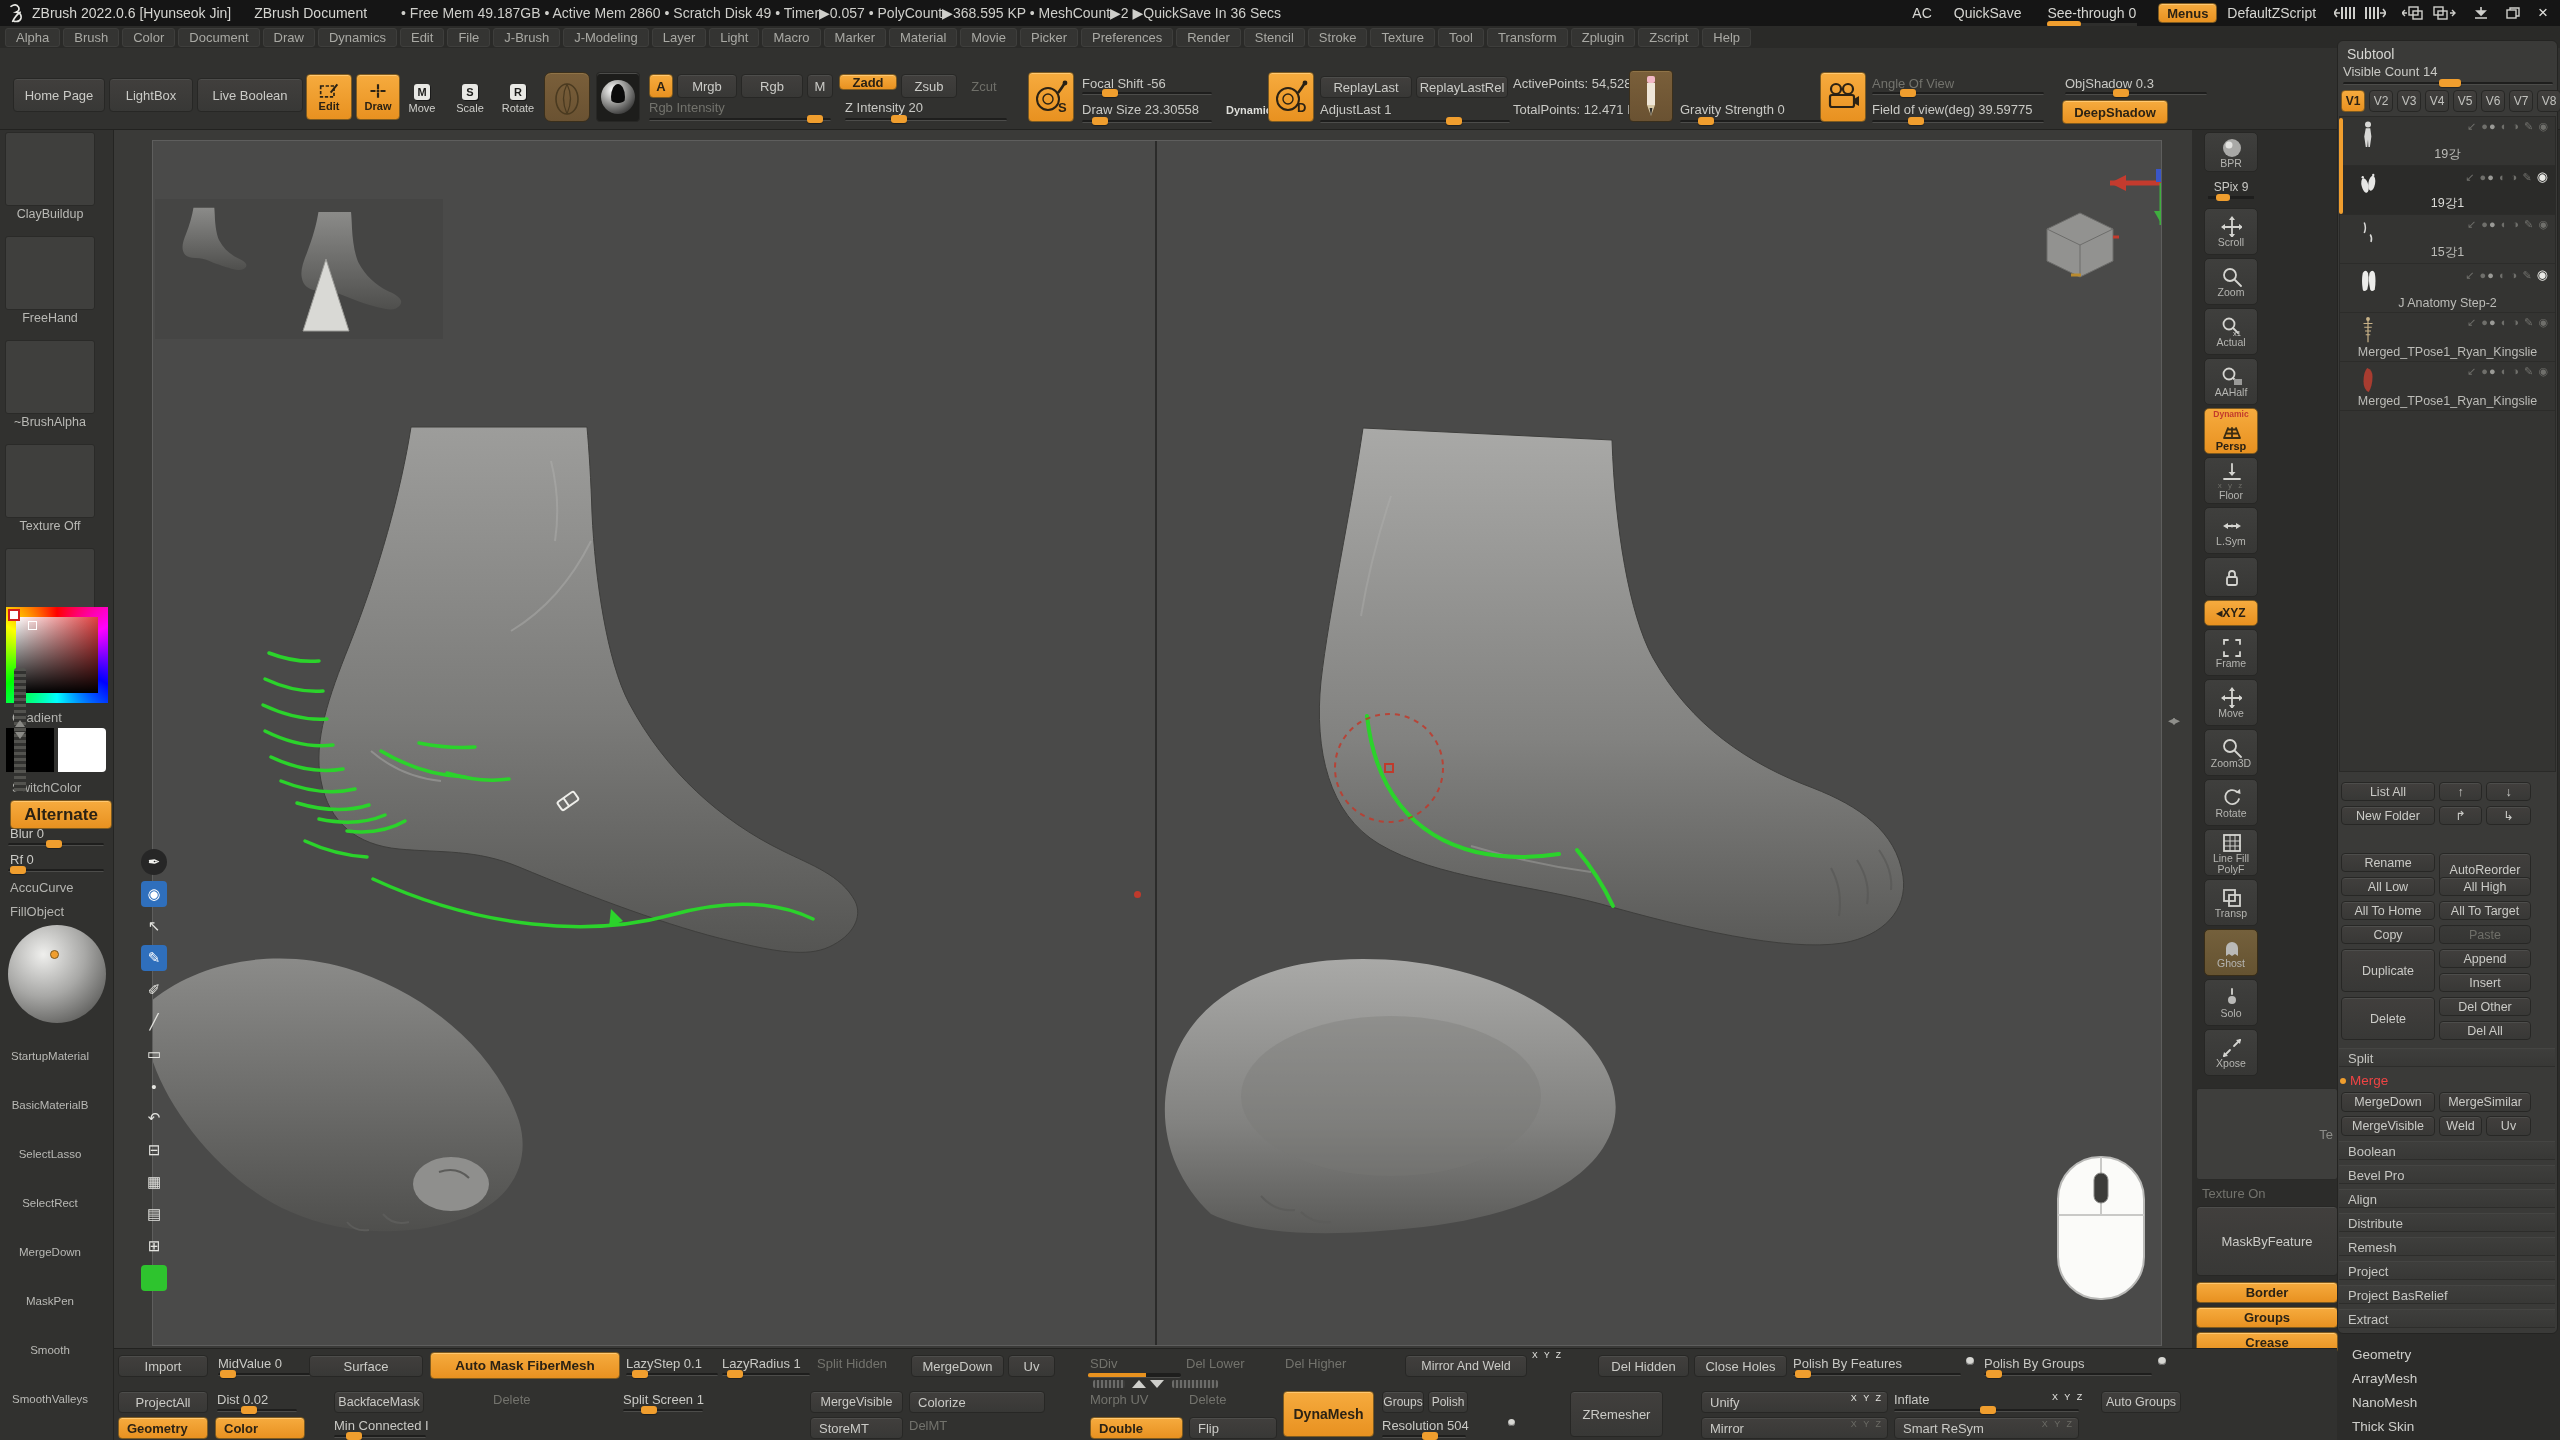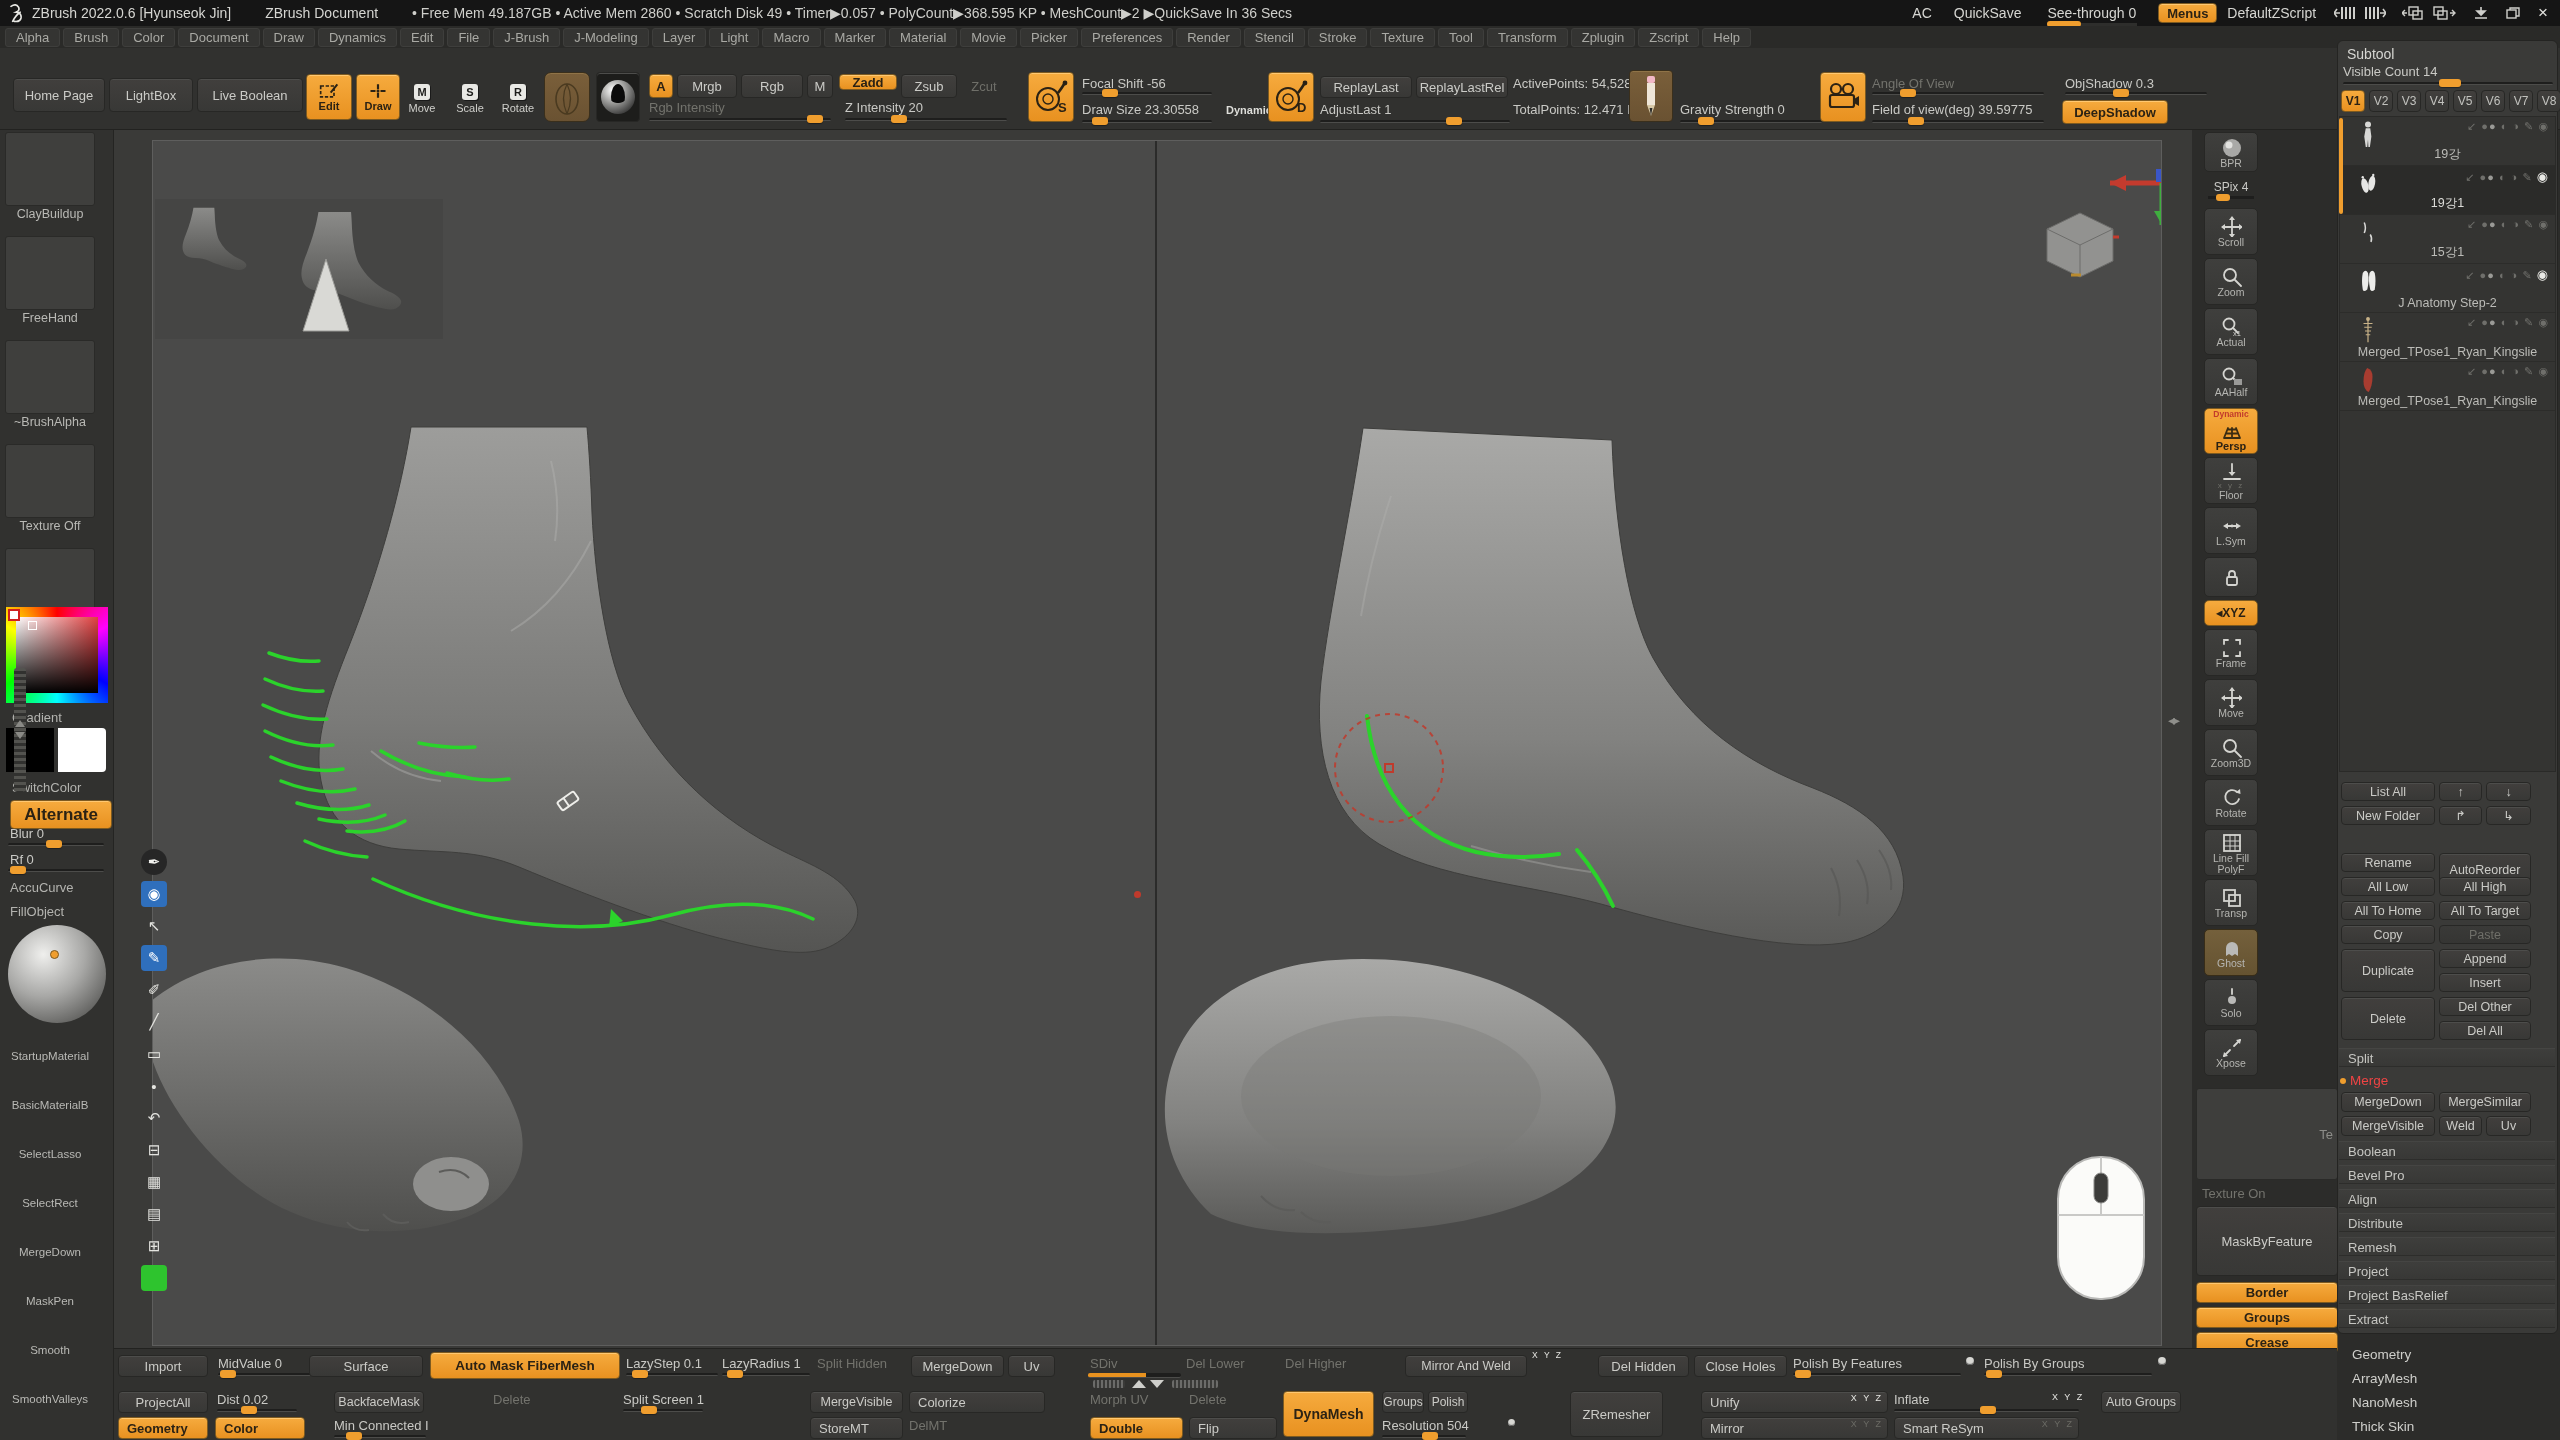--- a/index.html
+++ b/index.html
@@ -182,21 +182,21 @@
         <path d="M11,4 q7,2 7,12 q0,12 -5,20 q-7,-3 -7,-14 q0,-13 5,-18 z" fill="#a83c30"></path>
       </g>
 </defs>
 </svg>
 
 <div class="abs" style="left:0;top:0;width:2560px;height:26px;background:#151515;display:flex;align-items:center;color:#d6d6d2;font-size:14px">
   <svg width="20" height="20" viewBox="0 0 24 24" style="margin:0 6px 0 6px">
       <path d="M6,4 q6,-4 9,1 q2,4 -3,6 q7,1 6,7 q-1,5 -8,4 M8,22 q4,-8 9,-11" stroke="#e8e8e4" stroke-width="2" fill="none" stroke-linecap="round"></path>
     </svg>
   <span>ZBrush 2022.0.6 [Hyunseok Jin]</span>
-  <span style="margin-left:34px">ZBrush Document</span>
+  <span style="margin-left:23px">ZBrush Document</span>
   <span style="margin-left:34px;color:#cfcfcb">• Free Mem 49.187GB • Active Mem 2860 • Scratch Disk 49 •  Timer▶0.057 • PolyCount▶368.595 KP  • MeshCount▶2   ▶QuickSave In 36 Secs</span>
   <span style="margin-left:auto"></span>
   <span style="margin-right:22px">AC</span>
   <span style="margin-right:26px">QuickSave</span>
   <span style="position:relative;margin-right:22px">
     <span>See-through 0</span>
     <i style="position:absolute;left:0;top:18px;width:90px;height:3px;background:#2e2e2c"></i>
     <i style="position:absolute;left:0;top:16px;width:34px;height:6px;border-radius:3px;background:#f09e2e"></i>
   </span>
   <span class="btn or" style="position:relative;padding:0 8px;height:20px;display:inline-flex">Menus</span>
@@ -620,21 +620,21 @@
 
       <svg class="ricon">
         <use href="#ic-sphere"></use>
       </svg>
 
       <span class="rlabel">BPR</span>
 
     </div>
     <div class="rcell spix">
 
-      <span class="rlabel">SPix 4</span>
+      <span class="rlabel">SPix 9</span>
 
       <span class="mini">
         <i></i>
       </span>
     </div>
     <div class="rcell">
 
       <svg class="ricon">
         <use href="#ic-scroll"></use>
       </svg>

